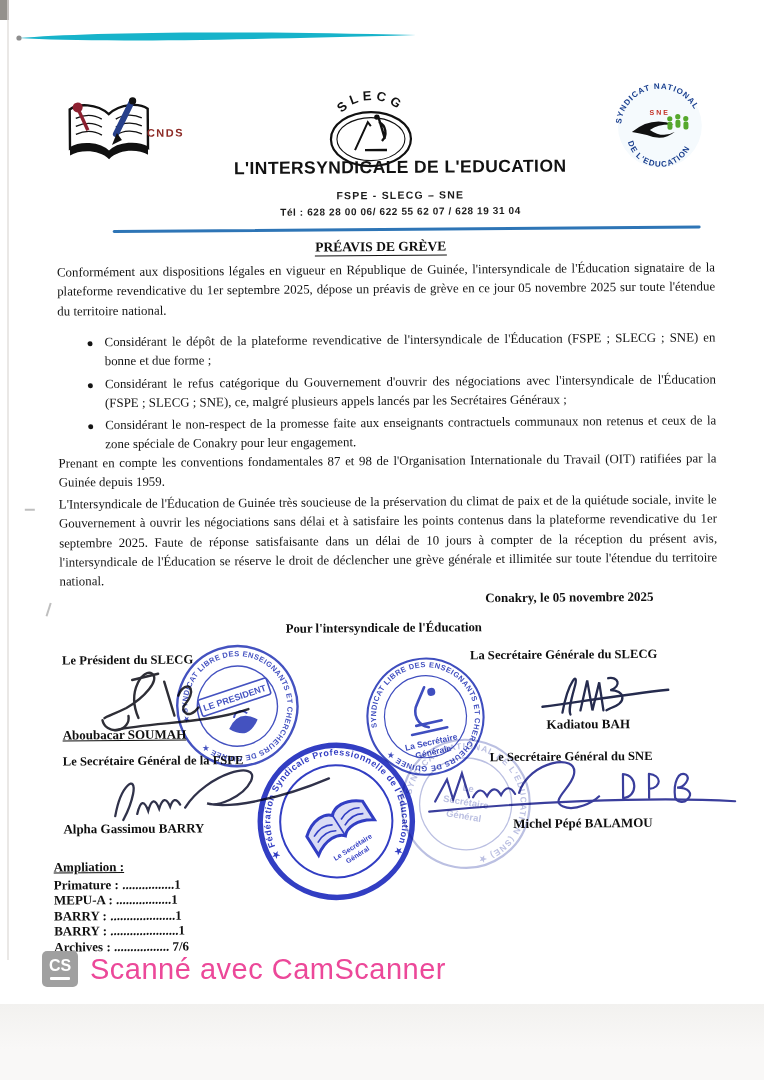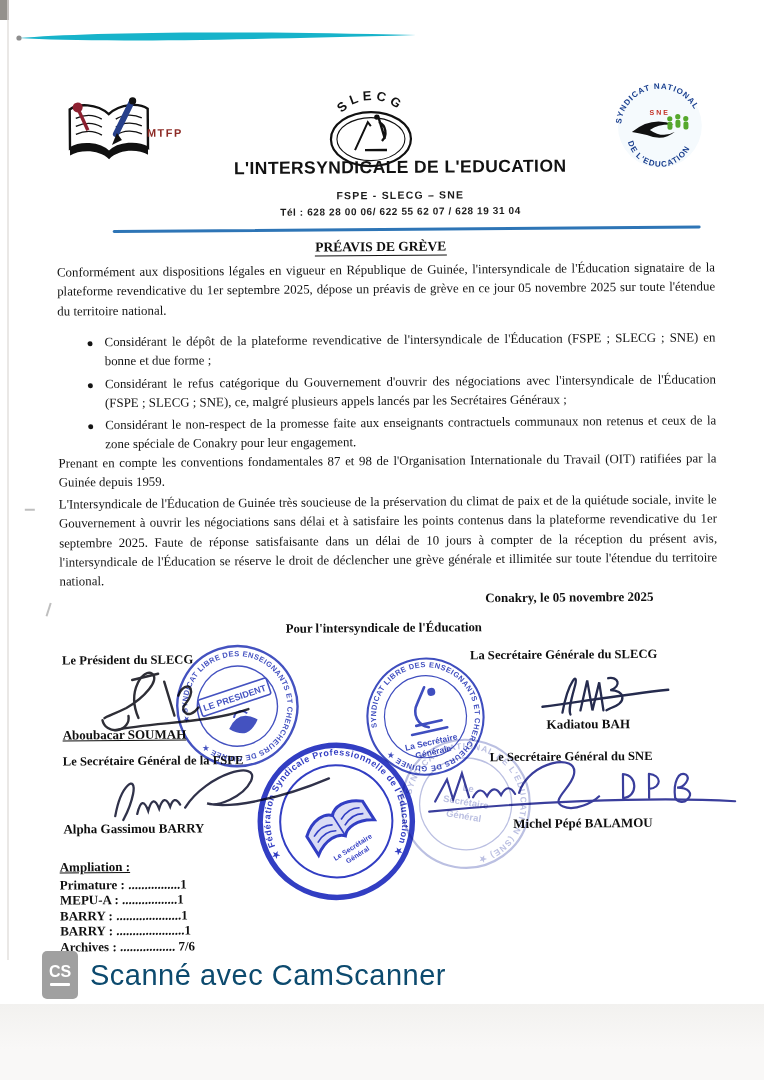--- a/index.html
+++ b/index.html
@@ -31,28 +31,28 @@
   .for-line{left:0;right:0;top:621px;text-align:center;font-size:12.8px;font-weight:bold;color:#101010;}
   .sig-title{font-size:12.6px;font-weight:bold;color:#0f0f0f;z-index:2;}
   .sig-name{font-size:13px;font-weight:bold;color:#0f0f0f;z-index:2;}
   .t1{left:60px;top:651px;} .n1{left:60px;top:725px;text-decoration:underline;}
   .t2{left:468px;top:649px;} .n2{left:544px;top:718px;}
   .t3{left:60px;top:752px;} .n3{left:60px;top:819px;}
   .t4{left:487px;top:751px;} .n4{left:510px;top:817px;}
   .stamp{mix-blend-mode:multiply;z-index:5;}
   .signature{mix-blend-mode:multiply;z-index:6;}
   
-  .ampliation{left:56px;top:857px;font-size:13px;font-weight:bold;color:#101010;line-height:15.6px;z-index:2;}
+  .ampliation{left:50px;top:857px;font-size:13px;font-weight:bold;color:#101010;line-height:15.6px;z-index:2;}
   .ampliation .amp-head{text-decoration:underline;margin-bottom:2px;}
   
   .watermark{position:absolute;left:42px;top:951px;display:flex;align-items:center;gap:12px;z-index:8;}
-  .cs-icon{width:36px;height:48px;background:#a0a0a0;border-radius:5px;display:flex;flex-direction:column;align-items:center;justify-content:center;}
+  .cs-icon{width:36px;height:36px;background:#a0a0a0;border-radius:5px;display:flex;flex-direction:column;align-items:center;justify-content:center;}
   .cs-icon .cs-txt{color:#ffffff;font-family:"Liberation Sans",sans-serif;font-weight:bold;font-size:16px;line-height:16px;}
   .cs-icon .cs-bar{width:20px;height:3px;background:#ffffff;margin-top:3px;border-radius:1px;}
-  .wm-text{font-family:"Liberation Sans",sans-serif;font-size:29px;color:#0c4a6e;letter-spacing:.5px;text-align:right;}
+  .wm-text{font-family:"Liberation Sans",sans-serif;font-size:29px;color:#ec4899;letter-spacing:.5px;text-align:right;}
   .mark{position:absolute;background:#8a8a8a;opacity:.55;}
 </style>
 </head>
 <body>
 
 <div class="scan">
   <div class="page">
     <div class="corner-dark"></div>
     <div class="edge-line"></div>
 
@@ -66,21 +66,21 @@
       <svg class="abs" style="left:60px;top:92px;" width="102" height="80" viewBox="0 0 102 80">
         <path d="M51,20 C39,9 20,9 12,15 L12,54 C22,48 41,48 51,58 C61,48 80,48 90,54 L90,15 C82,9 63,9 51,20 Z" fill="#ffffff" stroke="#111111" stroke-width="2.4"></path>
         <path d="M12,54 C22,48 41,48 51,58 C61,48 80,48 90,54 L90,61 C80,55 61,55 51,65 C41,55 22,55 12,61 Z" fill="#111111"></path>
         <path d="M18,24 c9,-4 18,-4 26,1 M18,32 c9,-4 18,-4 26,1 M18,40 c9,-4 18,-4 26,1 M58,25 c8,-5 18,-5 26,-1 M58,33 c8,-5 18,-5 26,-1 M58,41 c8,-5 18,-5 26,-1" fill="none" stroke="#111111" stroke-width="1.4"></path>
         <circle cx="20" cy="13" r="5" fill="#8d2030"></circle>
         <path d="M21,16 L30,36" stroke="#8d2030" stroke-width="3.4"></path>
         <path d="M74,8 L58,40" stroke="#27408b" stroke-width="6" stroke-linecap="round"></path>
         <path d="M59,39 l-5,12 l10,-5 z" fill="#111111"></path>
         <circle cx="75" cy="7" r="3.6" fill="#111111"></circle>
       </svg>
-      <div class="abs fspe-label">MTFP</div>
+      <div class="abs fspe-label">CNDS</div>
 
       <svg class="abs" style="left:315px;top:84px;" width="116" height="92" viewBox="0 0 116 92">
         <path id="slecgArc" d="M26,34 A36,30 0 0 1 92,34" fill="none"></path>
         <text font-family="Liberation Sans,sans-serif" font-size="13" font-weight="bold" fill="#111111" letter-spacing="4"><textPath href="#slecgArc" startOffset="6">SLECG</textPath></text>
         <ellipse cx="58" cy="55" rx="40" ry="27" fill="none" stroke="#111111" stroke-width="2.2"></ellipse>
         <ellipse cx="58" cy="55" rx="34" ry="21.5" fill="none" stroke="#111111" stroke-width="1.1"></ellipse>
         <path d="M42,66 L55,38 l3,4" stroke="#111111" stroke-width="2" fill="none"></path>
         <path d="M66,38 c7,3 9,13 3,19 m-4,-26 l7,24 M52,66 h22" stroke="#111111" stroke-width="2.4" fill="none"></path>
         <circle cx="64" cy="33" r="2.6" fill="#111111"></circle>
       </svg>

